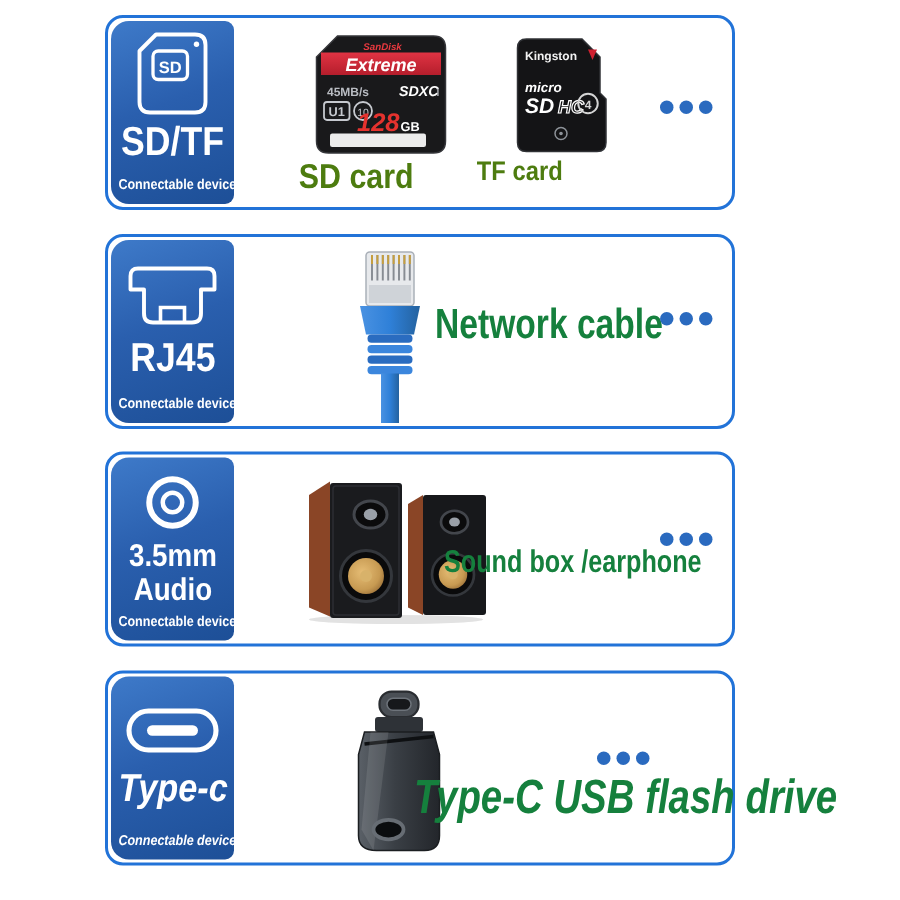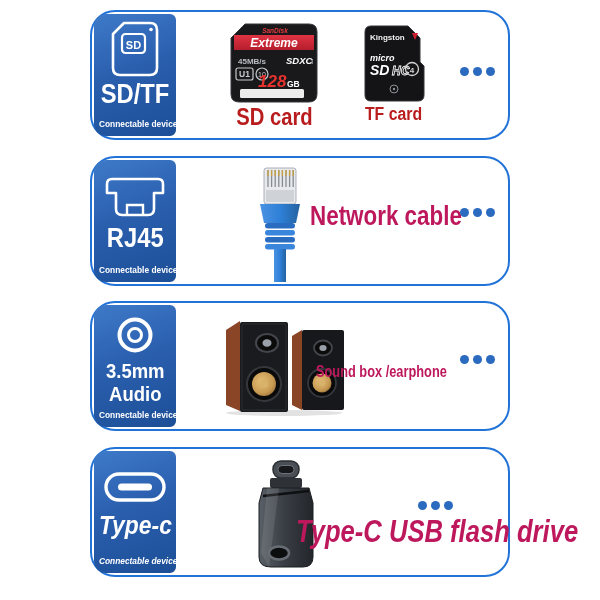--- a/index.html
+++ b/index.html
@@ -1,44 +1,44 @@
 <!DOCTYPE html>
 <html><head>
 <meta charset="utf-8">
 <style>
   html,body{margin:0;padding:0;background:#fff;}
   body{font-family:"Liberation Sans",sans-serif;}
   .canvas{position:relative;width:600px;height:600px;background:#fff;overflow:hidden;}
 
-  .row{position:absolute;left:90px;width:416px;height:126px;background:#fff;
-       border:2px solid #2273d8;border-radius:25px;}
+  .row{position:absolute;left:70px;width:416px;height:126px;background:#fff;
+       border:2px solid #2273d8;border-radius:12px;}
   .row.r1{top:10px;} .row.r2{top:156px;text-decoration:underline;} .row.r3{top:301px;} .row.r4{top:447px;font-style:italic;}
 
   .sidebar{position:absolute;left:2px;top:2px;bottom:2px;width:82px;
            border-radius:12px 6px 6px 12px;
            background:linear-gradient(160deg,#3e7ac9 0%,#2a5fae 45%,#1d4f97 100%);
            display:flex;flex-direction:column;align-items:center;color:#fff;}
   .icon-wrap{display:flex;align-items:center;justify-content:center;}
   .r1 .icon-wrap{height:60px;margin-top:5px;}
   .r2 .icon-wrap{height:52px;margin-top:11px;}
   .r3 .icon-wrap{height:48px;margin-top:6px;}
   .r4 .icon-wrap{height:46px;margin-top:13px;}
   .port{font-weight:bold;white-space:nowrap;transform:scaleX(0.88);transform-origin:center;}
   .r1 .port{font-size:27px;} .r2 .port{font-size:27px;}
   .r3 .port{font-size:21px;line-height:1.1;text-align:center;}
   .r4 .port{font-size:26px;}
   .badge{position:absolute;bottom:7px;left:0;right:0;text-align:center;
          font-size:9.5px;font-weight:bold;white-space:nowrap;
          transform:scaleX(0.88);transform-origin:center;}
 
   .abs{position:absolute;}
-  .dev-label{position:absolute;font-weight:bold;color:#b91c1c;text-align:center;
+  .dev-label{position:absolute;font-weight:bold;color:#4d7c0f;text-align:left;
              white-space:nowrap;}
   .dev-label .tx{display:inline-block;transform:scaleX(0.88);transform-origin:center;}
-  .big-label{position:absolute;font-weight:bold;color:#be185d;white-space:nowrap;}
+  .big-label{position:absolute;font-weight:bold;color:#15803d;white-space:nowrap;}
   .big-label .tx{display:inline-block;transform:scaleX(0.8);transform-origin:left center;}
 
   .dots{position:absolute;display:flex;gap:4px;}
   .dot{width:9px;height:9px;border-radius:50%;background:#2a6abf;}
 
   svg text{font-family:"Liberation Sans",sans-serif;}
 </style>
 </head>
 <body>
 
@@ -202,21 +202,21 @@
       <polygon points="4,20 18,11 18,101 4,95" fill="#8a4526"></polygon>
       <rect x="18" y="12" width="48" height="90" rx="2" fill="#1a1b1e"></rect>
       <rect x="20" y="14" width="44" height="86" rx="2" fill="none" stroke="#2c2e33" stroke-width="1"></rect>
       <ellipse cx="45" cy="33" rx="11" ry="9" fill="#0b0b0c" stroke="#43464c" stroke-width="2"></ellipse>
       <ellipse cx="45" cy="33" rx="4.5" ry="3.8" fill="#9aa0a8"></ellipse>
       <circle cx="42" cy="74" r="17" fill="#0a0a0b" stroke="#34373c" stroke-width="2"></circle>
       <circle cx="42" cy="74" r="12" fill="url(#goldg)"></circle>
       <circle cx="42" cy="74" r="4" fill="#d8b26a"></circle>
     </svg>
 
-    <div class="big-label" style="left:224px;top:60px;font-size:16px;">
+    <div class="big-label" style="left:224px;top:60px;font-size:21px;">
       <span class="tx">Sound box /earphone</span>
     </div>
 
     <div class="dots" style="left:368px;top:52px;">
       <i class="dot"></i>
       <i class="dot"></i>
       <i class="dot"></i>
     </div>
   </div>
 

